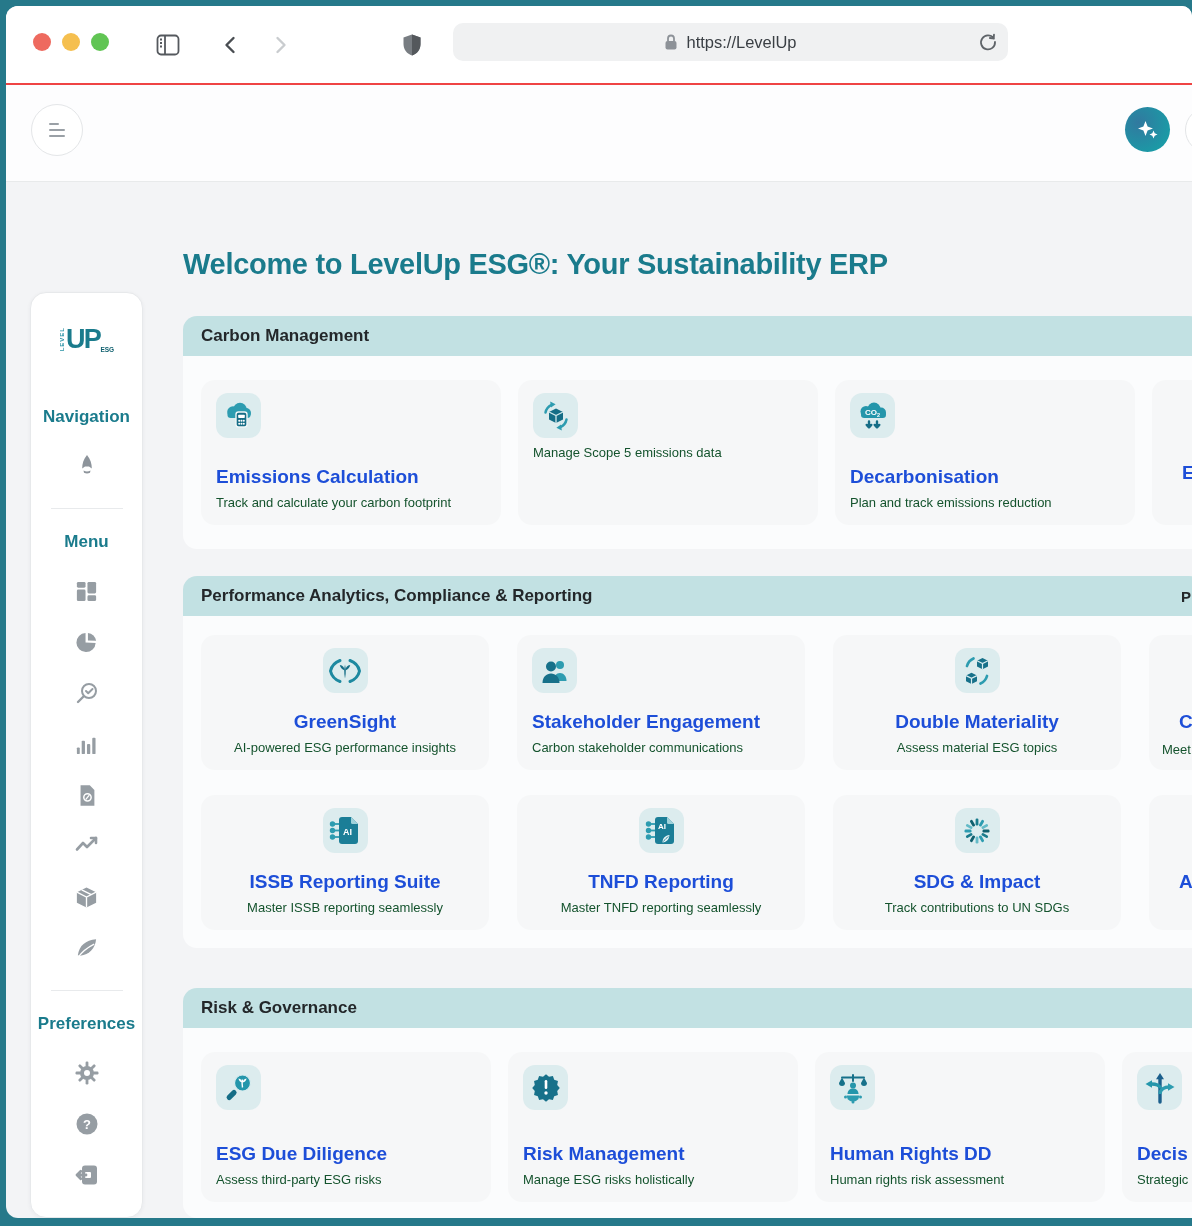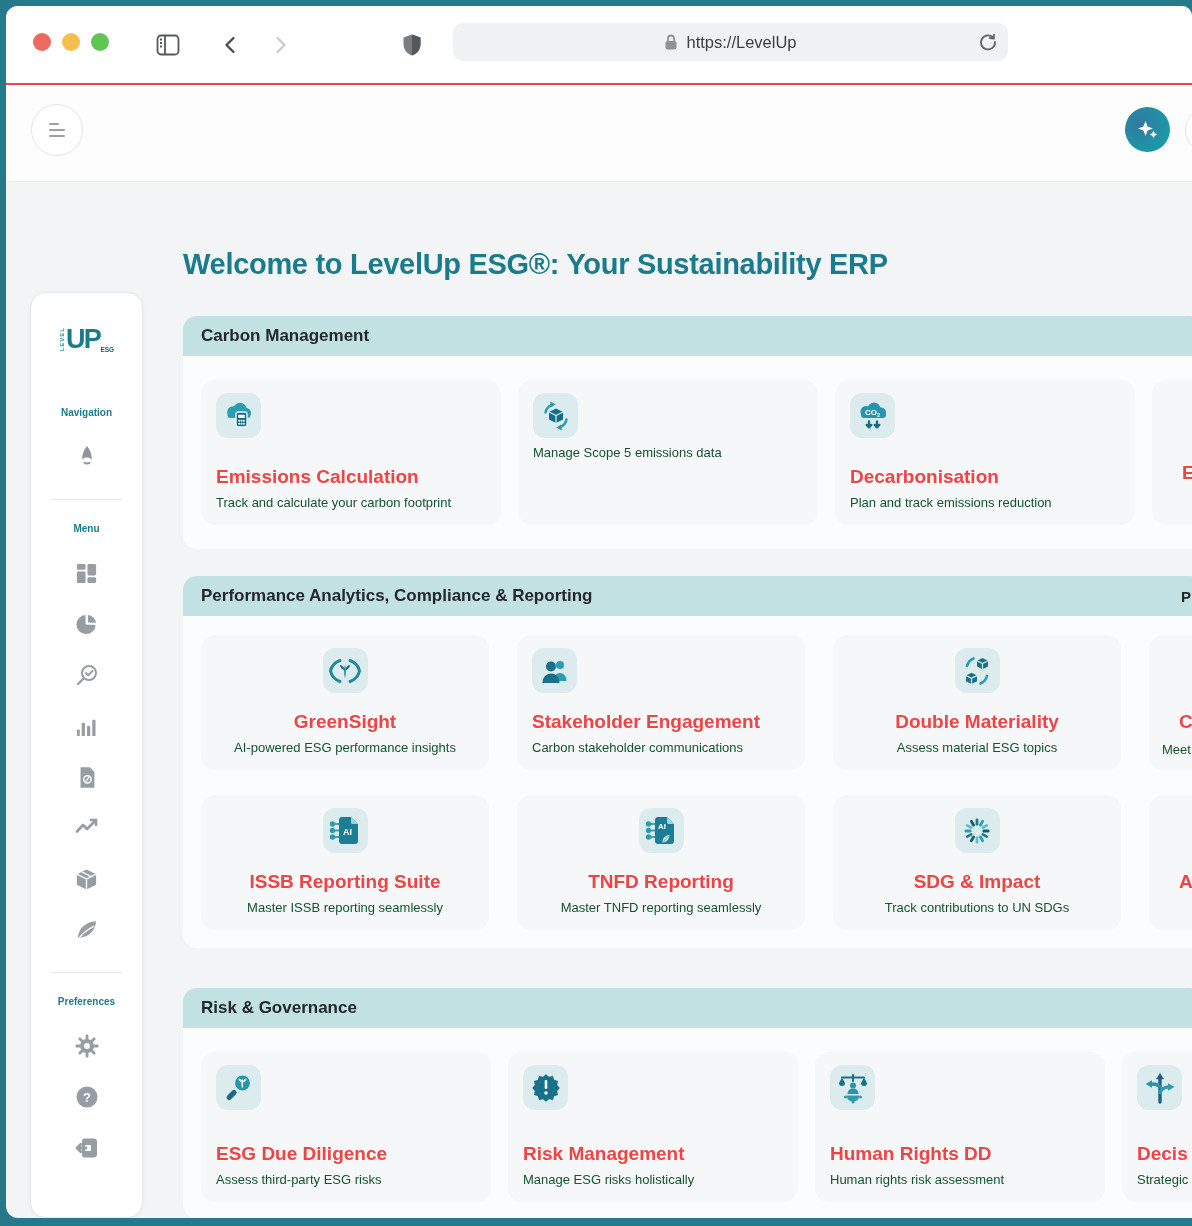--- a/index.html
+++ b/index.html
@@ -51,21 +51,21 @@
   .content { flex: 1; display: flex; align-items: flex-end; padding: 24px 0 0 24px; overflow: hidden; }
   .sidebar {
     width: 113px; height: 926px; flex: 0 0 auto; background: #fff;
     border: 1px solid #e7e9eb; border-radius: 16px; box-shadow: 0 1px 4px rgba(30,40,50,.05);
     display: flex; flex-direction: column; align-items: center;
   }
   .logo { margin-top: 26px; height: 40px; display: flex; align-items: center; }
   .logo .lvl { font-size: 6px; font-weight: 700; color: #2a93a6; writing-mode: vertical-rl; transform: rotate(180deg); letter-spacing: 1px; margin-right: 1px; }
   .logo .up  { font-size: 27px; font-weight: 700; color: #1a7b8c; letter-spacing: -1.5px; }
   .logo .esg { font-size: 6.5px; font-weight: 700; color: #10606f; align-self: flex-end; margin-bottom: 6px; }
-  .side-label { font-size: 10px; font-weight: 700; color: #1a7b8c; margin: 0 0 24px; }
+  .side-label { font-size: 17px; font-weight: 700; color: #1a7b8c; margin: 0 0 24px; }
   .logo { margin-bottom: 48px; }
   .side-icon { height: 30px; width: 100%; display: flex; align-items: center; justify-content: center; margin-bottom: 21px; cursor: pointer; }
   .side-divider { width: 72px; border-top: 1px solid #e8eaec; margin: 6px 0 23px; }
   
   .main { margin-left: 40px; width: 1060px; flex: 0 0 auto; }
   .page-title { font-size: 29px; font-weight: 700; color: #1a7b8c; margin-top: 25px; letter-spacing: -.3px; }
   #sections { margin-top: 35px; }
   .section { width: 1020px; }
   .s1 { margin-top: 27px; }
   .s2 { margin-top: 40px; }
@@ -83,21 +83,21 @@
   .s1 .row { gap: 28px; }
   .card {
     background: #f6f7f8; border-radius: 14px; padding: 13px 15px;
     display: flex; flex-direction: column; position: relative; flex: 0 0 auto; cursor: pointer;
   }
   .s0 .card { width: 300px; height: 145px; }
   .s1 .card { width: 288px; height: 135px; }
   .s2 .card { width: 290px; height: 150px; }
   .card.center { align-items: center; text-align: center; }
   .tile { width: 45px; height: 45px; border-radius: 12px; background: #dcecee; display: flex; align-items: center; justify-content: center; flex: 0 0 auto; }
-  .c-title { margin-top: auto; font-size: 19px; font-weight: 700; color: #ef4444; line-height: 1.15; }
+  .c-title { margin-top: auto; font-size: 19px; font-weight: 700; color: #1d4ed8; line-height: 1.15; }
   .c-desc { margin-top: 7px; font-size: 13px; color: #14532d; margin-bottom: 2px; }
   .card.frag .c-title { position: absolute; left: 30px; top: 82px; margin: 0; }
   .card.frag .c-desc { position: absolute; left: 13px; top: 117px; margin: 0; }
   .s1 .card.frag .c-title { top: 76px; }
   .s1 .card.frag .c-desc { top: 107px; }
   svg { display: block; }
 </style>
 </head>
 <body>
 

